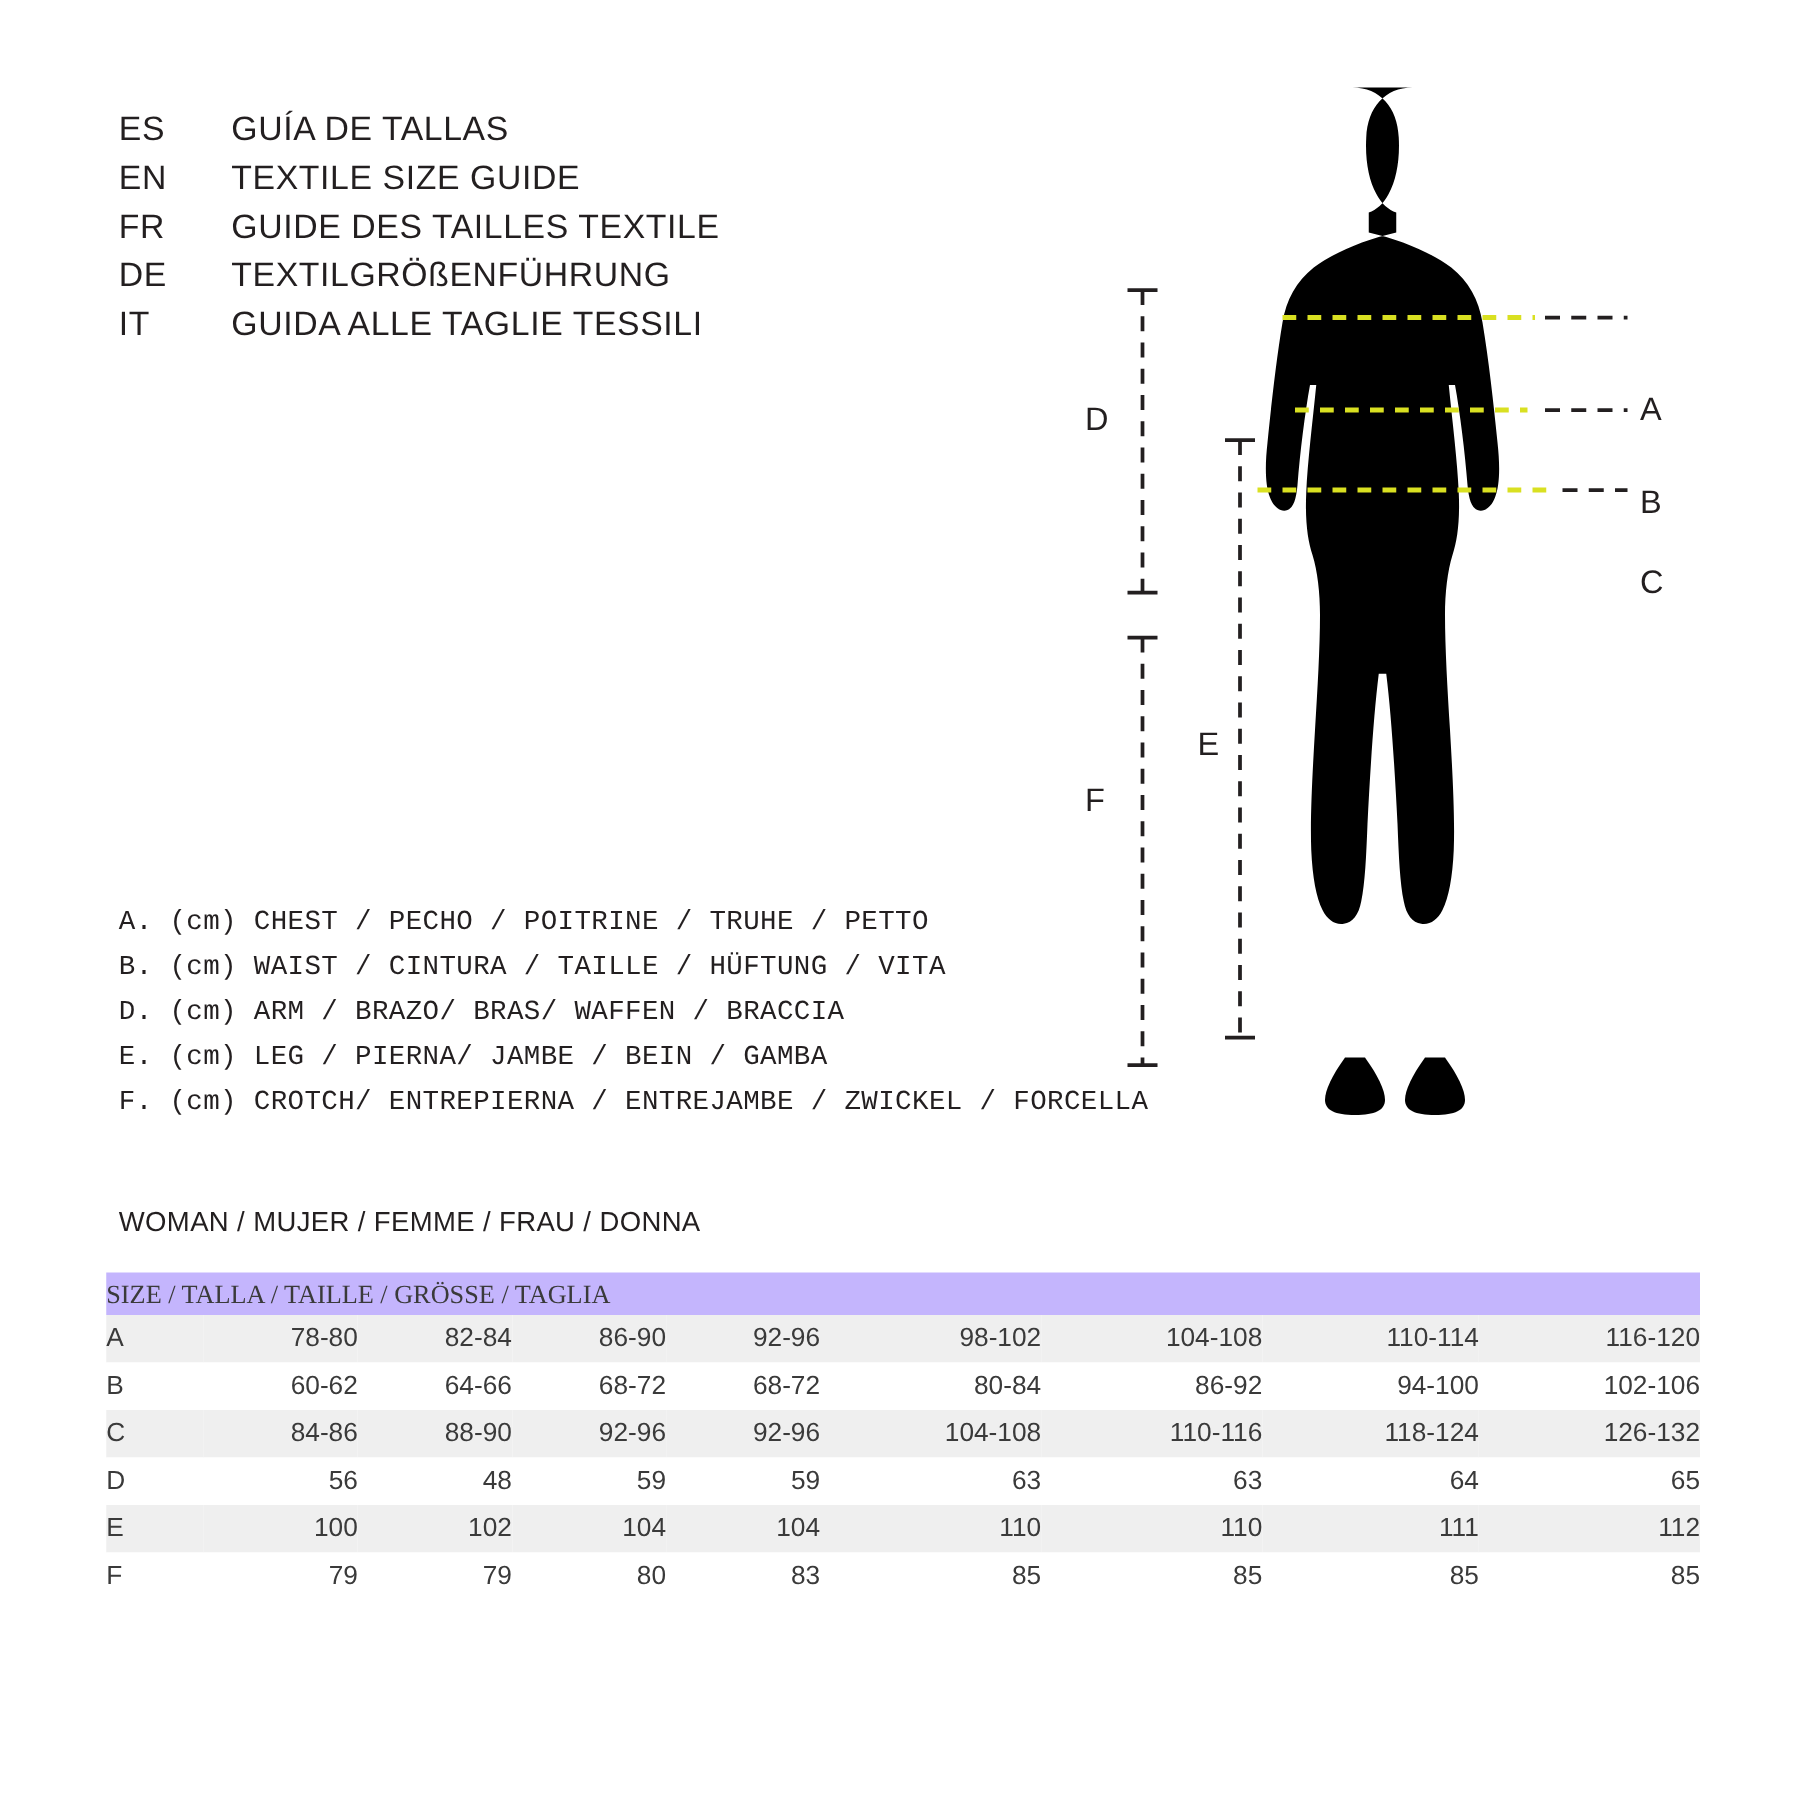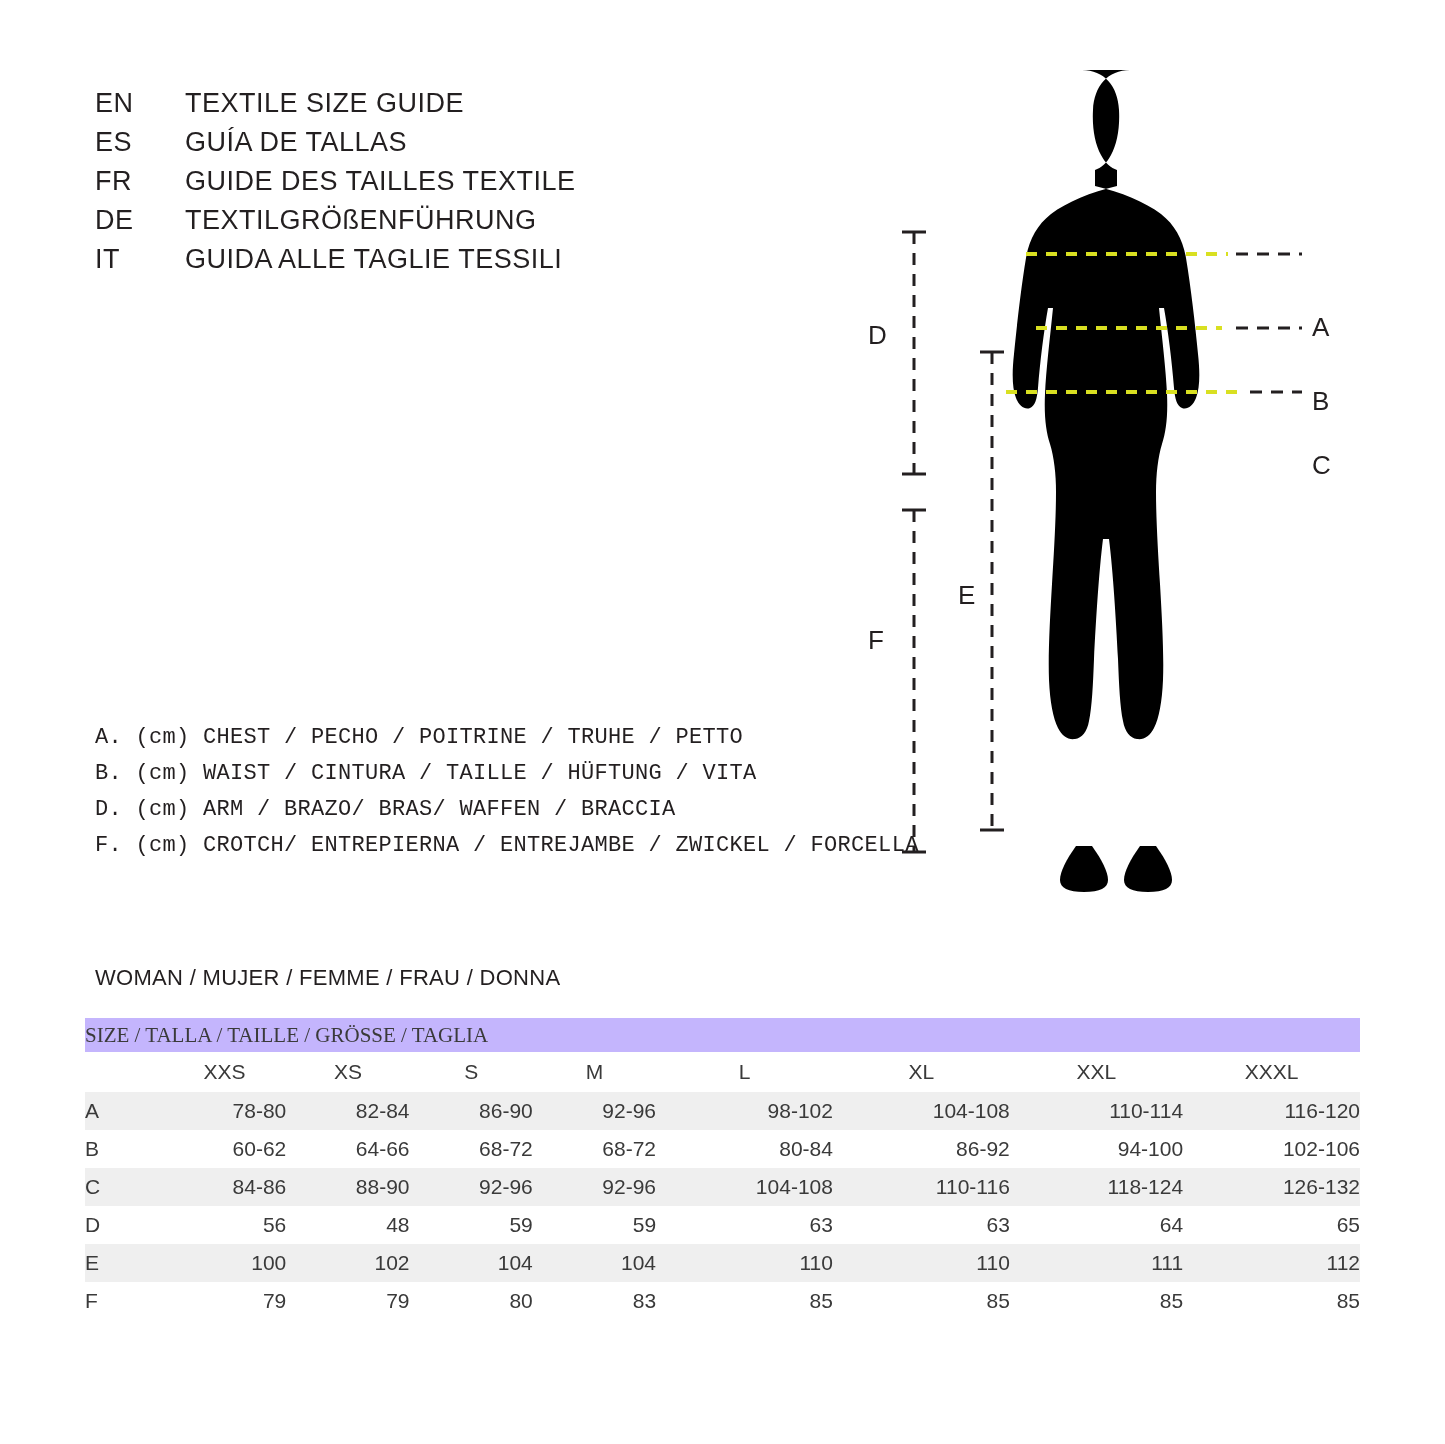--- a/index.html
+++ b/index.html
@@ -111,26 +111,26 @@
     width: 560px;
     height: 900px;
   }
   #figure-svg { display: block; }
 </style>
 </head>
 <body>
 
 <div id="title-block">
   <div class="title-row">
+    <span class="title-lang">ES</span>
+    <span class="title-text">GUÍA DE TALLAS</span>
+  </div>
+  <div class="title-row">
     <span class="title-lang">EN</span>
     <span class="title-text">TEXTILE SIZE GUIDE</span>
-  </div>
-  <div class="title-row">
-    <span class="title-lang">ES</span>
-    <span class="title-text">GUÍA DE TALLAS</span>
   </div>
   <div class="title-row">
     <span class="title-lang">FR</span>
     <span class="title-text">GUIDE DES TAILLES TEXTILE</span>
   </div>
   <div class="title-row">
     <span class="title-lang">DE</span>
     <span class="title-text">TEXTILGRÖßENFÜHRUNG</span>
   </div>
   <div class="title-row">
@@ -224,40 +224,30 @@
   <div style="position:absolute; left:482px; top:410px; font-size:26px;">C</div>
   <div style="position:absolute; left:38px; top:280px; font-size:26px;">D</div>
   <div style="position:absolute; left:128px; top:540px; font-size:26px;">E</div>
   <div style="position:absolute; left:38px; top:585px; font-size:26px;">F</div>
 </div>
 
 <div id="legend-block">
   <div class="legend-row">A. (cm) CHEST / PECHO / POITRINE / TRUHE / PETTO</div>
   <div class="legend-row">B. (cm) WAIST / CINTURA / TAILLE / HÜFTUNG / VITA</div>
   <div class="legend-row">D. (cm) ARM / BRAZO/ BRAS/ WAFFEN / BRACCIA</div>
+  <div class="legend-row">E. (cm) LEG / PIERNA/ JAMBE / BEIN / GAMBA</div>
   <div class="legend-row">F. (cm) CROTCH/ ENTREPIERNA / ENTREJAMBE / ZWICKEL / FORCELLA</div>
 </div>
 
 <div id="gender-caption">WOMAN / MUJER / FEMME / FRAU / DONNA</div>
 
 <table id="size-table">
   <tbody>
     <tr class="tbl-head-row">
       <td colspan="9">SIZE / TALLA / TAILLE / GRÖSSE / TAGLIA</td>
-    </tr>
-    <tr class="tbl-sub-row">
-      <td class="rowlabel"></td>
-      <td>XXS</td>
-      <td>XS</td>
-      <td>S</td>
-      <td>M</td>
-      <td>L</td>
-      <td>XL</td>
-      <td>XXL</td>
-      <td>XXXL</td>
     </tr>
 
     <tr class="tbl-row shade">
       <td class="rowlabel">A</td>
       <td>78-80</td>
       <td>82-84</td>
       <td>86-90</td>
       <td>92-96</td>
       <td>98-102</td>
       <td>104-108</td>

